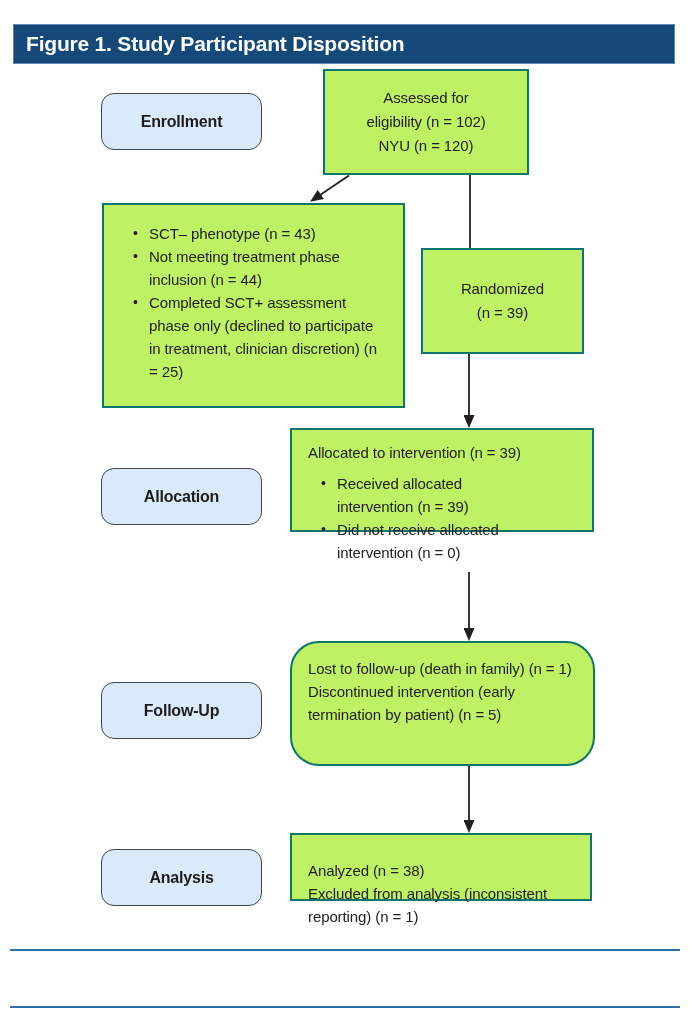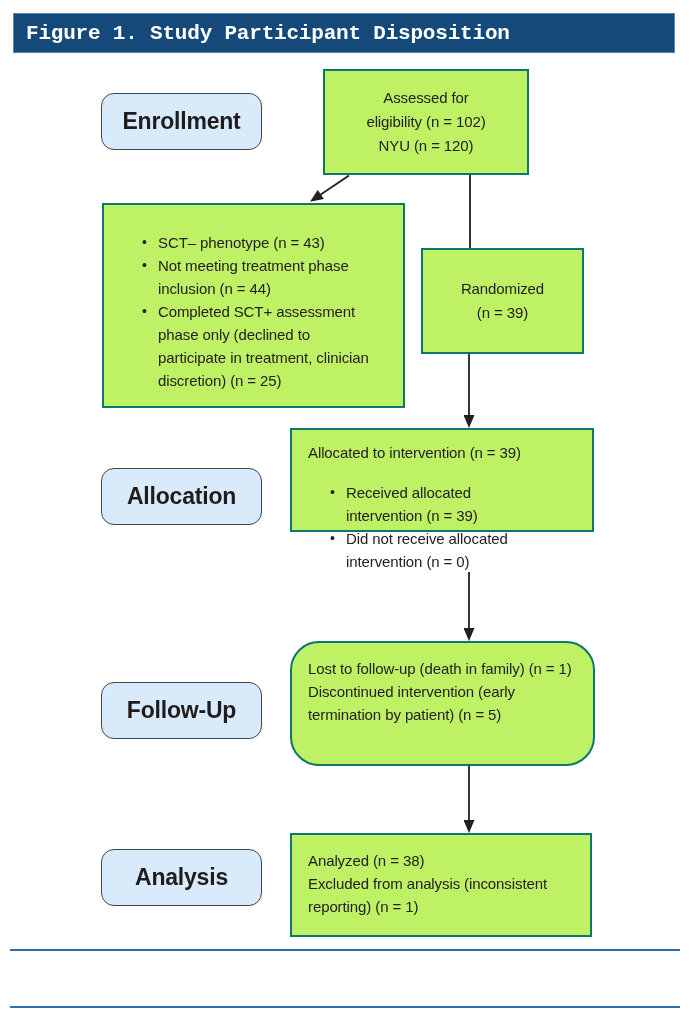--- a/index.html
+++ b/index.html
@@ -6,58 +6,58 @@
   body{
     width:690px;height:1024px;position:relative;overflow:hidden;
     font-family:"Liberation Sans","DejaVu Sans",sans-serif;
     color:#242021;
     -webkit-font-smoothing:antialiased;
   }
   .stageWrap{position:absolute;left:0;top:0;width:690px;height:1024px;}
 
   
   .hdr{
-    position:absolute;left:13px;top:13px;width:662px;height:40px;
+    position:absolute;left:13px;top:24px;width:662px;height:40px;
     background:#15497a;border:1px solid #5d87b0;box-sizing:border-box;
-    display:flex;align-items:center;font-family:Liberation Mono, monospace;
+    display:flex;align-items:center;
   }
   .hdr .t{
     color:#ffffff;font-weight:bold;font-size:21px;letter-spacing:-0.2px;
     padding-left:12px;white-space:nowrap;
   }
 
   
   .stage{
     position:absolute;left:101px;width:161px;height:57px;
     background:#d9eafa;border:1.6px solid #41464c;border-radius:13px;
     box-sizing:border-box;display:flex;align-items:center;justify-content:center;
   }
-  .stage .lbl{font-weight:bold;font-size:23px;color:#1e1c1d;letter-spacing:-0.2px;}
+  .stage .lbl{font-weight:bold;font-size:16px;color:#1e1c1d;letter-spacing:-0.2px;}
   #st-enrollment{top:93px;}
   #st-allocation{top:468px;}
   #st-followup{top:682px;}
   #st-analysis{top:849px;}
 
   
   .fbox{
     position:absolute;background:#bef264;border:2px solid #0f766e;
     box-sizing:border-box;font-size:15px;line-height:23px;color:#242021;
     letter-spacing:-0.1px;z-index:2;
   }
   .center{display:flex;flex-direction:column;justify-content:center;text-align:center;line-height:24px;}
   .oneline{white-space:nowrap;}
 
   #bx-assessed{left:323px;top:69px;width:206px;height:106px;}
   #bx-excluded{left:102px;top:203px;width:303px;height:205px;padding:9px 6px 0 16px;}
   #bx-randomized{left:421px;top:248px;width:163px;height:106px;}
   #bx-allocated{left:290px;top:428px;width:304px;height:104px;padding:11px 16px 0 16px;}
   #bx-followup{left:290px;top:641px;width:305px;height:125px;padding:14px 8px 0 16px;border-radius:29px;}
-  #bx-analysis{left:290px;top:833px;width:302px;height:104px;padding:14px 8px 0 16px;}
+  #bx-analysis{left:290px;top:833px;width:302px;height:68px;padding:24px 8px 0 16px;}
 
-  .fbox ul{margin:17px;padding:0;list-style:none;}
+  .fbox ul{margin:8px;padding:0;list-style:none;}
   .fbox li{position:relative;padding-left:21px;}
   .fbox li::before{content:"\2022";position:absolute;left:5px;top:0;font-size:14px;}
   #bx-allocated li{padding-right:26px;}
   #bx-excluded li{padding-right:2px;}
 
   
   svg.flow{position:absolute;left:0;top:0;z-index:1;pointer-events:none;}
 
   
   .rule{position:absolute;left:10px;width:670px;height:2px;background:#2f6ea8;}

